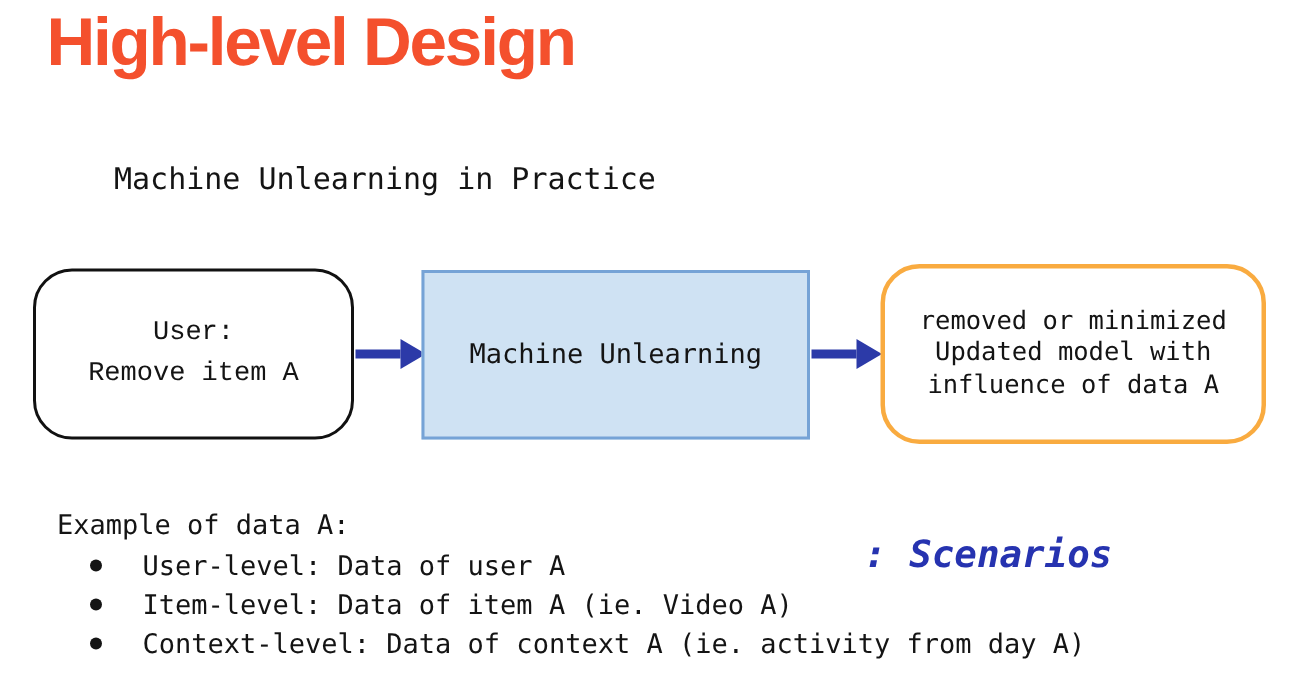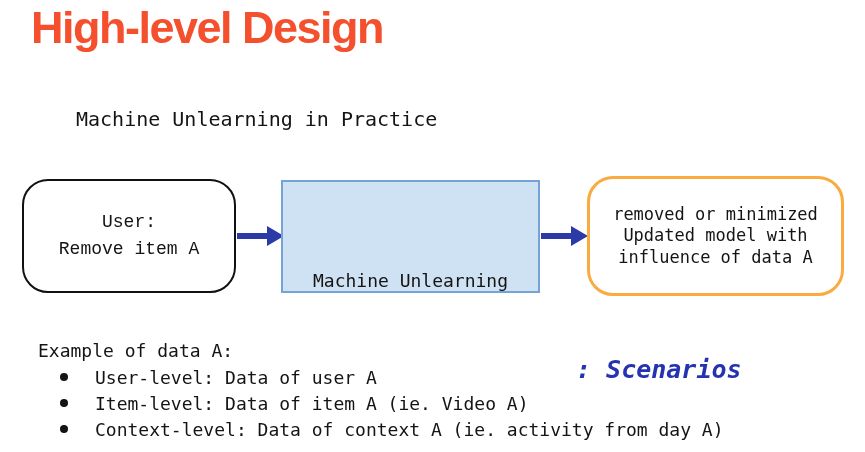--- a/index.html
+++ b/index.html
@@ -49,21 +49,20 @@
     left:22px;top:179px;width:214px;height:114px;
     border:2.5px solid var(--c-box_border);
     border-radius:26px;
     font-size:18px;line-height:27px;font-family:Liberation Mono, monospace;
   }
   .box-process{
     left:281px;top:180px;width:259px;height:113px;
     background:var(--c-process_fill);
     border:2px solid var(--c-process_border);
     font-size:18px;
-    justify-content:flex-end;
   }
   .box-output{
     left:587px;top:176px;width:257px;height:120px;
     border:3px solid var(--c-output_border);
     border-radius:26px;
     font-size:17px;line-height:21.5px;
   }
   .arrow{
     position:absolute;top:233px;height:6px;
     background:var(--c-arrow);

